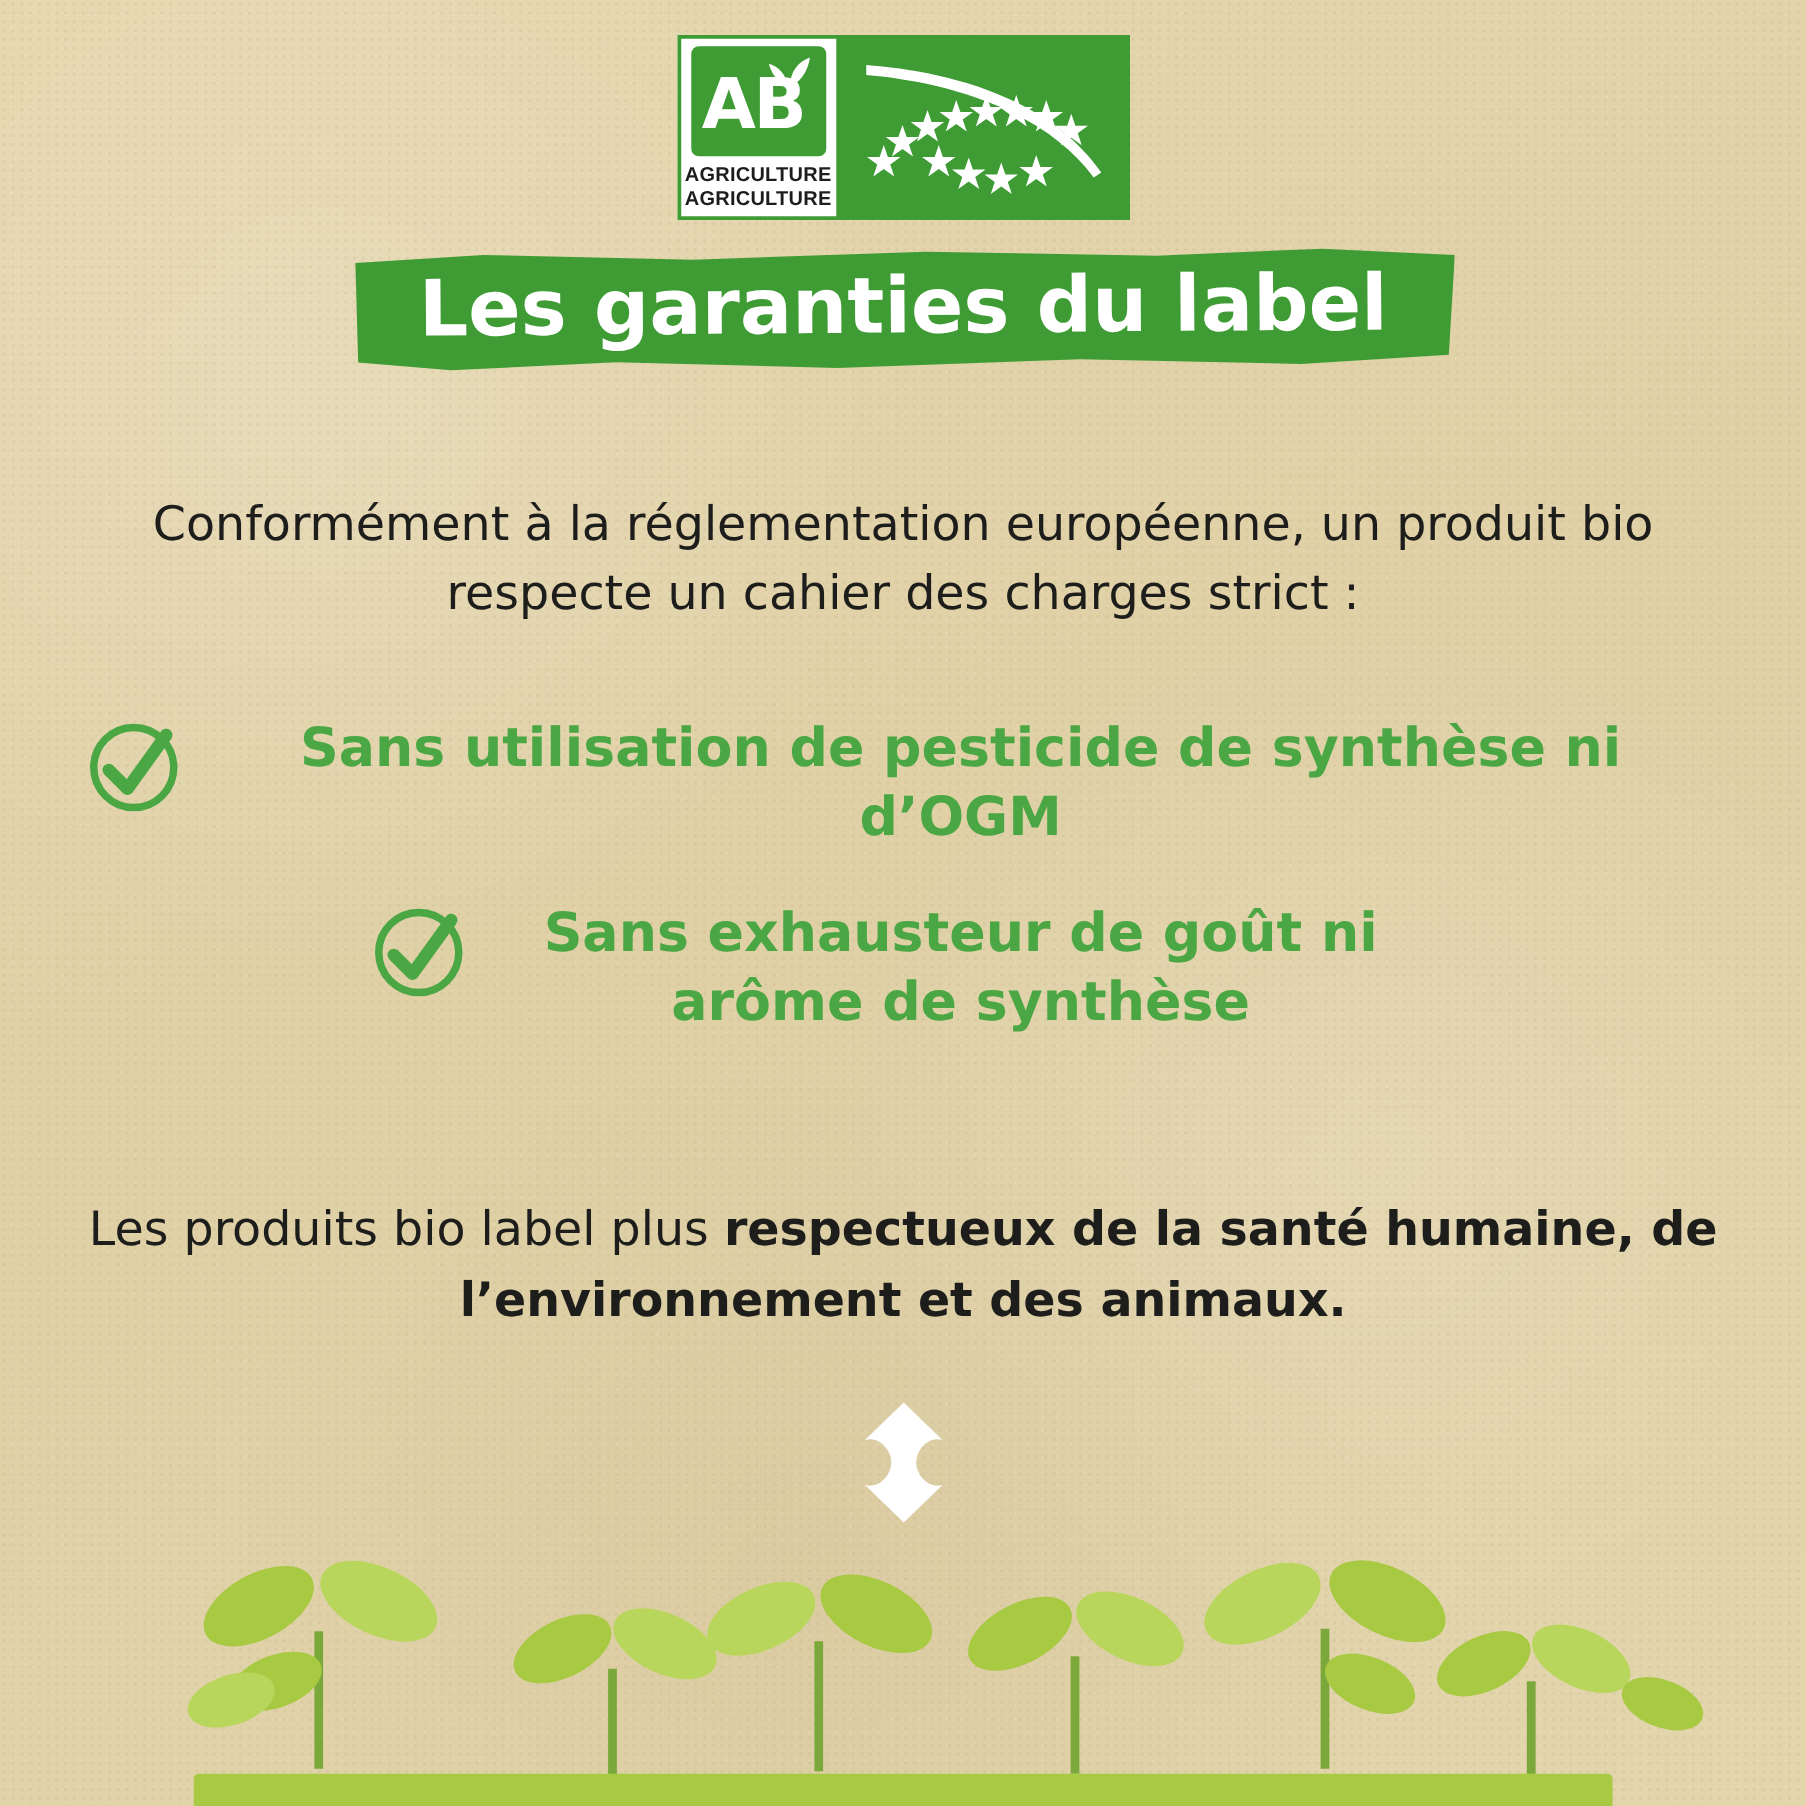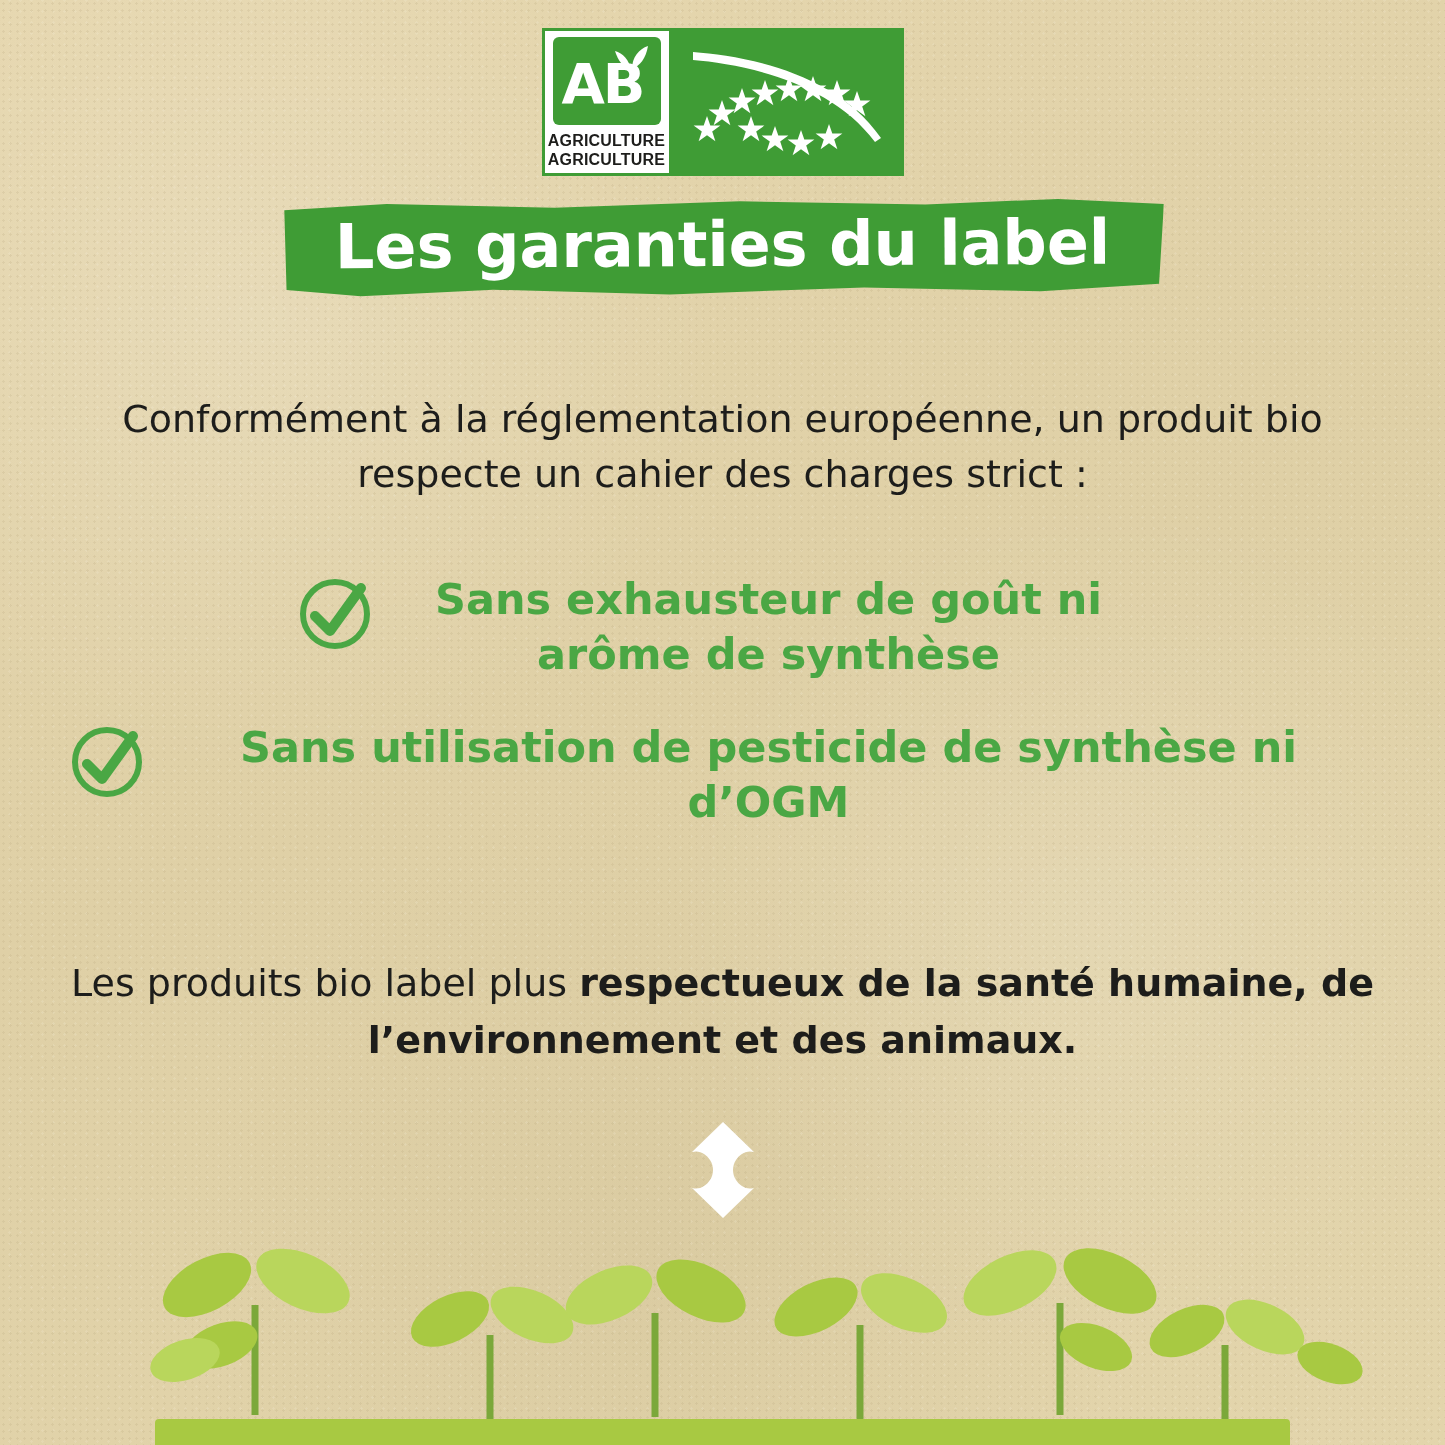--- a/index.html
+++ b/index.html
@@ -266,46 +266,46 @@
       <div class="title-text">Les garanties du label</div>
     </div>
   </div>
 
   <div class="intro">
     <b>Conformément à la réglementation européenne,</b><span> un produit bio respecte un </span><b>cahier des charges strict</b><span> :</span>
   </div>
 
   <div class="bullets">
 
+    <div class="bullet bullet-1">
+      <span class="check-icon">
+        <svg width="76" height="76" viewBox="0 0 76 76">
+          <circle cx="38" cy="38" r="32" fill="none" stroke="#4aa744" stroke-width="6"></circle>
+          <path d="M18 40 L33 55 L64 12" fill="none" stroke="#4aa744" stroke-width="10" stroke-linecap="round" stroke-linejoin="round"></path>
+        </svg>
+      </span>
+      <span class="bullet-text">
+        <span>Sans utilisation de pesticide de synthèse</span>
+        <span>ni d’OGM</span>
+      </span>
+    </div>
+
     <div class="bullet bullet-2">
       <span class="check-icon">
         <svg width="76" height="76" viewBox="0 0 76 76">
           <circle cx="38" cy="38" r="32" fill="none" stroke="#4aa744" stroke-width="6"></circle>
           <path d="M18 40 L33 55 L64 12" fill="none" stroke="#4aa744" stroke-width="10" stroke-linecap="round" stroke-linejoin="round"></path>
         </svg>
       </span>
       <span class="bullet-text">
         <span>Sans exhausteur de goût</span>
         <span>ni arôme de synthèse</span>
       </span>
     </div>
 
-    <div class="bullet bullet-1">
-      <span class="check-icon">
-        <svg width="76" height="76" viewBox="0 0 76 76">
-          <circle cx="38" cy="38" r="32" fill="none" stroke="#4aa744" stroke-width="6"></circle>
-          <path d="M18 40 L33 55 L64 12" fill="none" stroke="#4aa744" stroke-width="10" stroke-linecap="round" stroke-linejoin="round"></path>
-        </svg>
-      </span>
-      <span class="bullet-text">
-        <span>Sans utilisation de pesticide de synthèse</span>
-        <span>ni d’OGM</span>
-      </span>
-    </div>
-
   </div>
 
   <div class="closing">
     <span>Les produits bio label plus </span><b>respectueux de la santé humaine, de l’environnement et des animaux.</b>
   </div>
 
   <div class="brand">
     <svg width="150" height="104" viewBox="0 0 150 104">
       <g fill="#ffffff">
         <path d="M75 4 L106 34 C98 32, 92 36, 88 42 C84 48, 84 56, 88 62 C92 68, 98 72, 106 70 L75 100 L44 70 C52 72, 58 68, 62 62 C66 56, 66 48, 62 42 C58 36, 52 32, 44 34 Z"></path>

